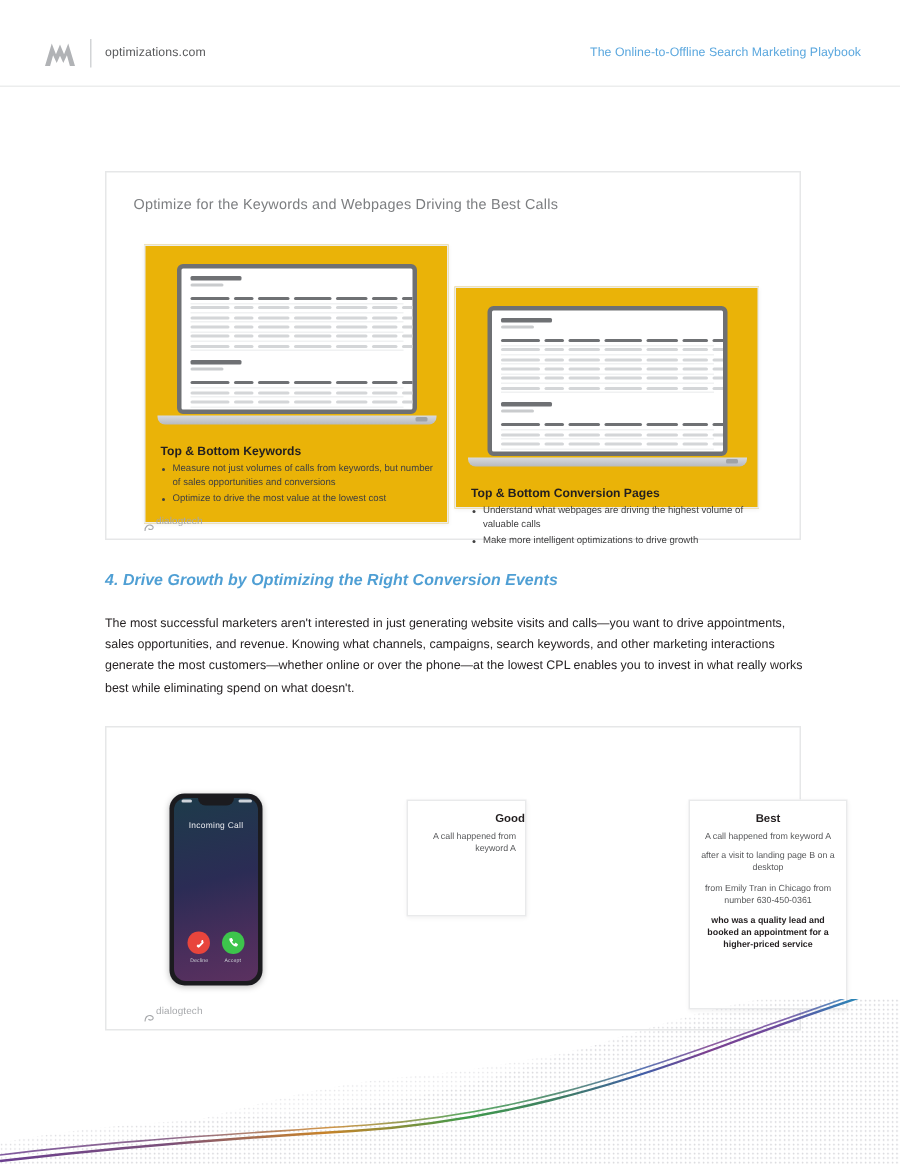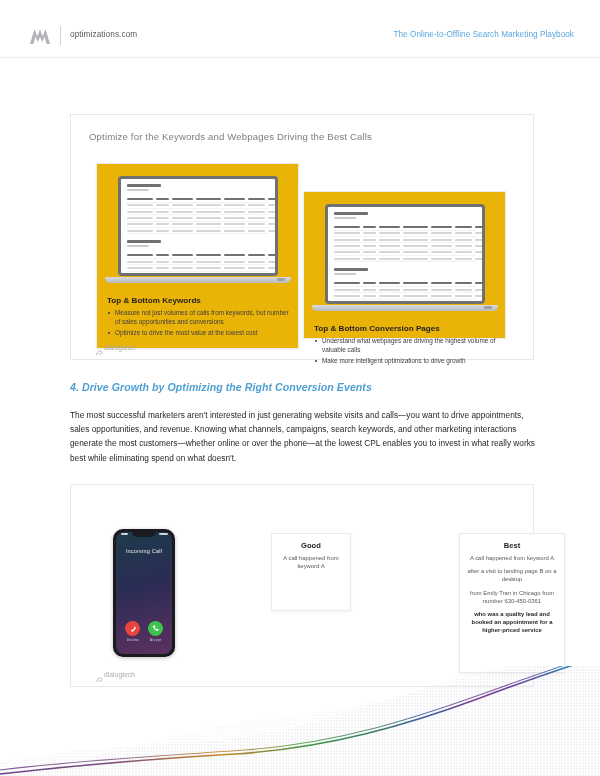--- a/index.html
+++ b/index.html
@@ -128,21 +128,21 @@
   .call-btn { display:flex; flex-direction:column; align-items:center; gap:2px; }
   .circle { width:15px; height:15px; border-radius:50%; display:flex; align-items:center; justify-content:center; }
   .circle.decline { background:#e8453c; }
   .circle.accept { background:#3dc44c; }
   .call-label { font-size:3.4px; color:#cfd3d9; letter-spacing:.1px; }
 
   .tier {
     position:absolute; background:#fff; border:1px solid #e9eaeb;
     box-shadow:0 1px 3px rgba(0,0,0,.06); text-align:center;
   }
-  .tier-good   { left:200px; top:48px;  width:80px; height:78px; }
+  .tier-good   { left:200px; top:48px;  width:80px; height:78px;text-align:right; }
   .tier-better { left:294px; top:48px;  width:80px; height:112px; }
   .tier-best   { left:388px; top:48px;  width:106px; height:140px; }
   .tier-h { font-size:7.6px; font-weight:700; color:#231f20; margin:7px 0 4px; }
   .tier-p { font-size:5.9px; line-height:8.2px; color:#58595b; padding:0 6px; margin-bottom:5px; }
   .tier-p.bold { font-weight:700; color:#231f20; }
 
   
   .wave { position:absolute; left:0; bottom:0; width:600px; height:110px; }
 </style>
 </head>

